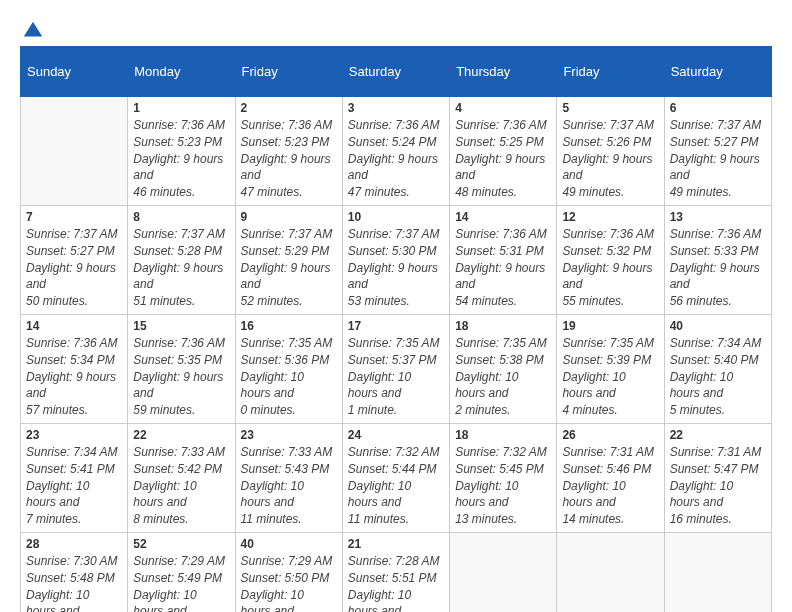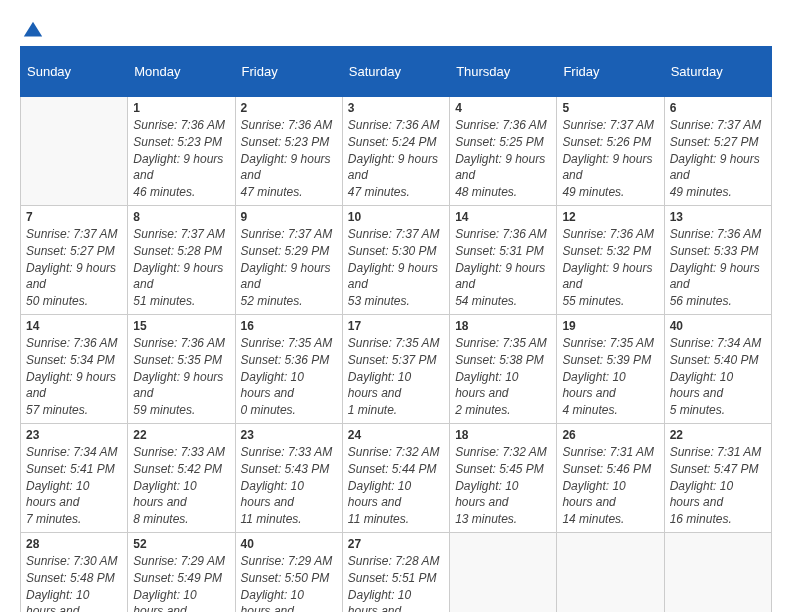--- a/index.html
+++ b/index.html
@@ -316,21 +316,21 @@
           Sunrise: 7:29 AM<br>Sunset: 5:49 PM<br>Daylight: 10 hours and<br>19 minutes.
         </div>
       </td>
           <td>
         <div class="day-number">40</div>
         <div class="day-info">
           Sunrise: 7:29 AM<br>Sunset: 5:50 PM<br>Daylight: 10 hours and<br>21 minutes.
         </div>
       </td>
           <td>
-        <div class="day-number">27</div>
+        <div class="day-number">21</div>
         <div class="day-info">
           Sunrise: 7:28 AM<br>Sunset: 5:51 PM<br>Daylight: 10 hours and<br>23 minutes.
         </div>
       </td>
           <td class="empty"></td>
           <td class="empty"></td>
           <td class="empty"></td>
         </tr>
       </tbody>
   </table>

